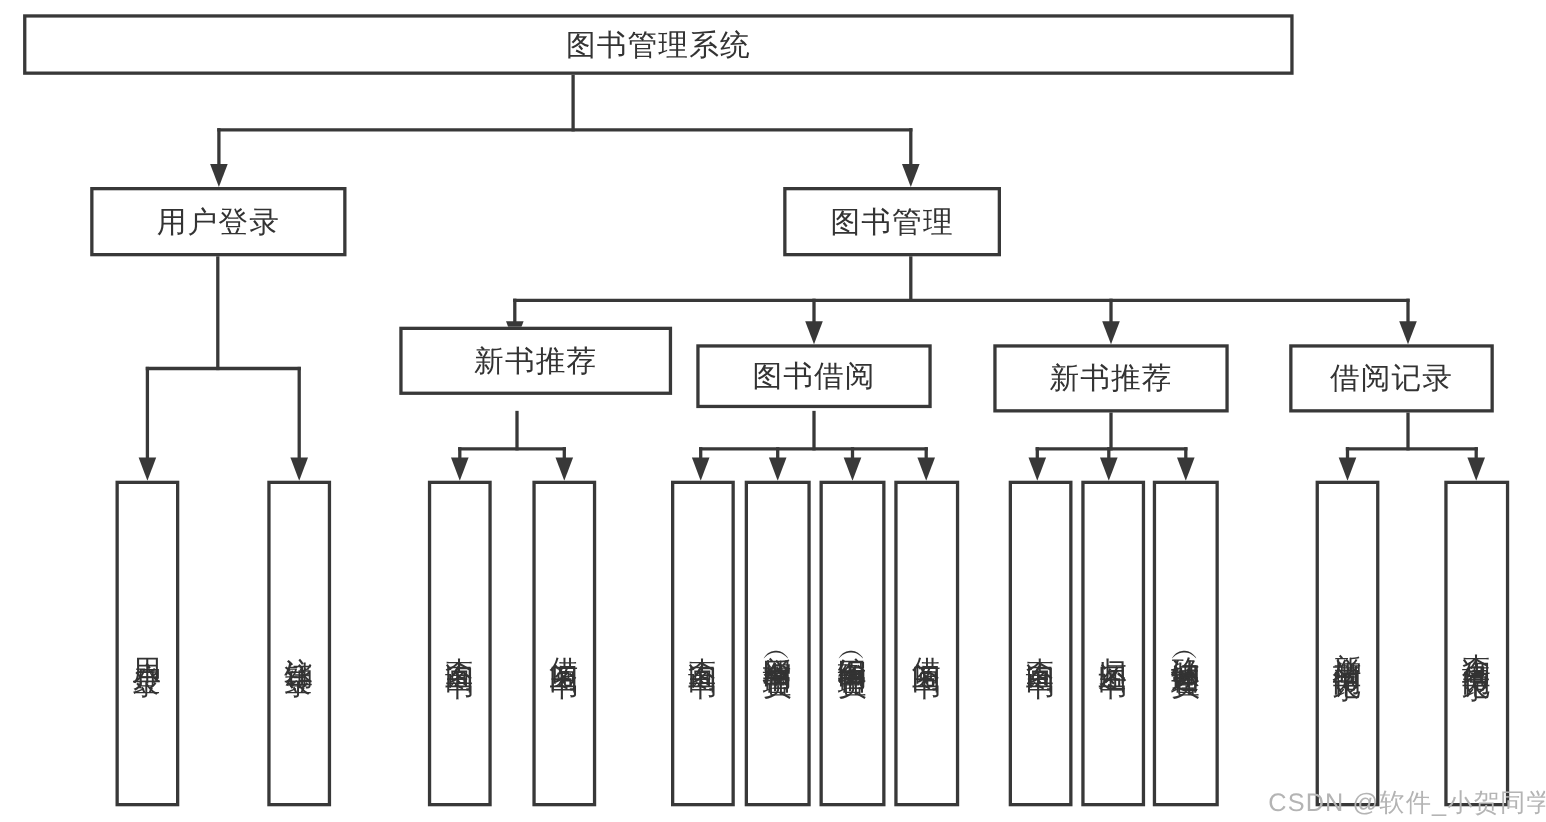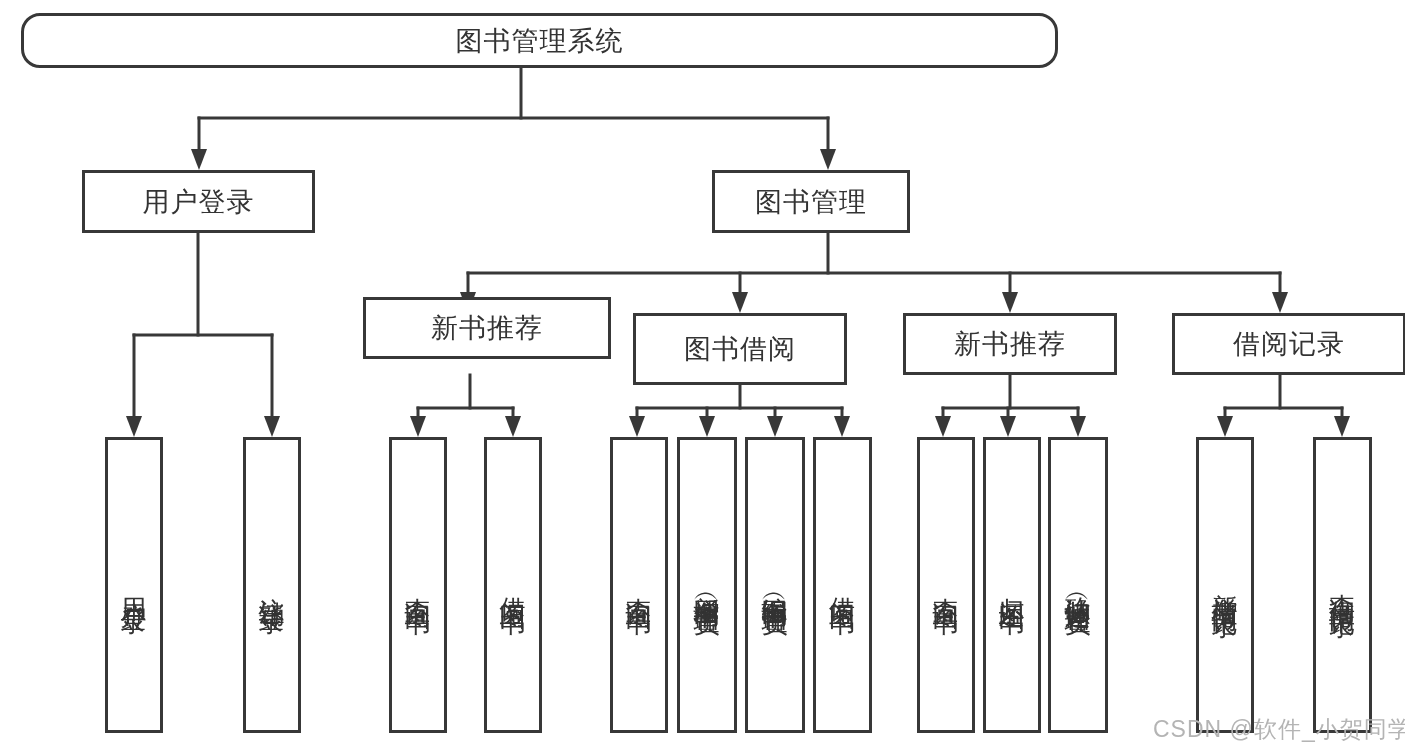--- a/index.html
+++ b/index.html
@@ -90,29 +90,29 @@
       <polygon points="767,416 783,416 775,437"></polygon>
       <polygon points="834,416 850,416 842,437"></polygon>
       <polygon points="935,416 951,416 943,437"></polygon>
       <polygon points="1000,416 1016,416 1008,437"></polygon>
       <polygon points="1070,416 1086,416 1078,437"></polygon>
       <polygon points="1217,416 1233,416 1225,437"></polygon>
       <polygon points="1334,416 1350,416 1342,437"></polygon>
     </g>
   </svg>
 
-  <div class="node h-node" style="left:21px; top:13px; width:1037px; height:55px;border-radius:19px;">图书管理系统</div>
+  <div class="node h-node" style="left:21px; top:13px; width:1155px; height:55px;">图书管理系统</div>
 
   <div class="node h-node" style="left:82px; top:170px; width:233px; height:63px;">用户登录</div>
   <div class="node h-node" style="left:712px; top:170px; width:198px; height:63px;">图书管理</div>
 
   <div class="node h-node" style="left:363px; top:297px; width:248px; height:62px;">新书推荐</div>
-  <div class="node h-node" style="left:633px; top:313px; width:214px; height:72px;">图书借阅</div>
+  <div class="node h-node" style="left:633px; top:313px; width:214px; height:58px;">图书借阅</div>
   <div class="node h-node" style="left:903px; top:313px; width:214px; height:62px;">新书推荐</div>
-  <div class="node h-node" style="left:1172px; top:313px; width:234px; height:62px;">借阅记录</div>
+  <div class="node h-node" style="left:1172px; top:313px; width:186px; height:62px;">借阅记录</div>
 
   <div class="node v-node" style="left:105px; top:437px; width:58px; height:296px;">用户登录</div>
   <div class="node v-node" style="left:243px; top:437px; width:58px; height:296px;">注销登录</div>
 
   <div class="node v-node" style="left:389px; top:437px; width:58px; height:296px;">查询图书</div>
   <div class="node v-node" style="left:484px; top:437px; width:58px; height:296px;">借阅图书</div>
 
   <div class="node v-node" style="left:610px; top:437px; width:58px; height:296px;">查询图书</div>
   <div class="node v-node long" style="left:677px; top:437px; width:60px; height:296px;">新增图书（管理员）</div>
   <div class="node v-node long" style="left:745px; top:437px; width:60px; height:296px;">编辑图书（管理员）</div>

